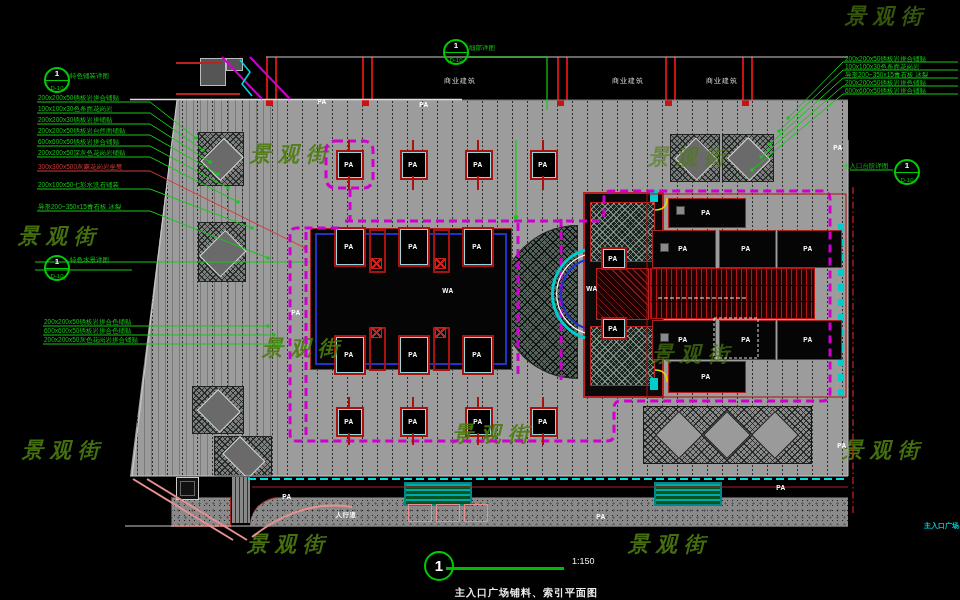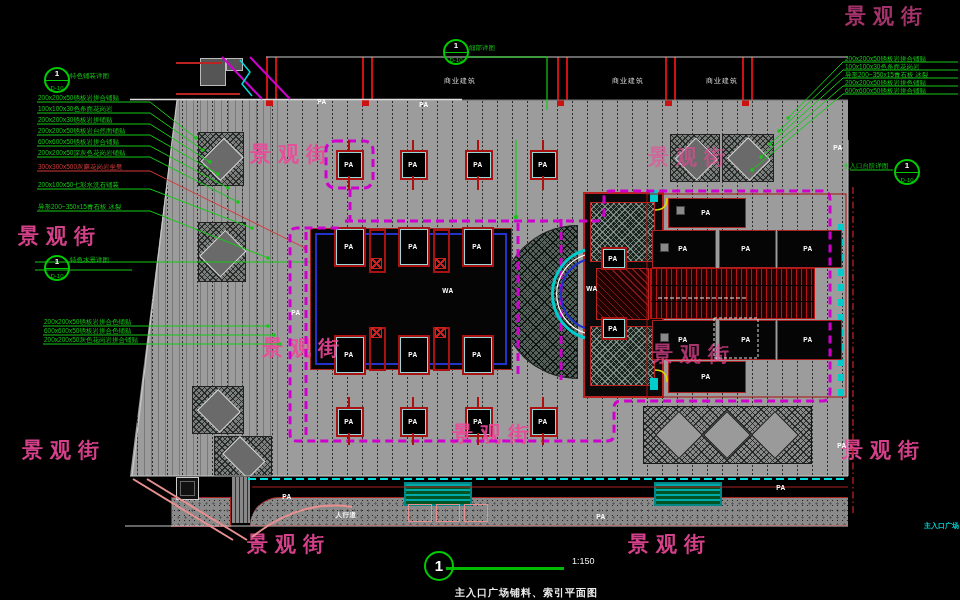--- a/index.html
+++ b/index.html
@@ -1,19 +1,19 @@
 <!DOCTYPE html>
 <html><head>
 <meta charset="utf-8">
 <style>
   html,body{margin:0;padding:0;background:#000;}
   #canvas{position:relative;width:960px;height:600px;background:#000;overflow:hidden;
           font-family:"Liberation Sans",sans-serif;}
   .abs{position:absolute;}
-  .wm{position:absolute;color:#ec4899;font-size:21px;font-weight:bold;
+  .wm{position:absolute;color:#4d7c0f;font-size:21px;font-weight:bold;font-style:italic;
       letter-spacing:7px;white-space:nowrap;z-index:40;opacity:.9;}
   #plaza{position:absolute;left:130px;top:100px;width:718px;height:376px;background-color:#9c9c9c;
          background-image:radial-gradient(circle,#2d2d2d .8px,transparent 1.1px);
          background-size:15px 4px;clip-path:polygon(47px 0,100% 0,100% 100%,0 100%);z-index:10;}
   .strip-ol{position:absolute;left:0;top:0;width:148px;height:376px;
             background:repeating-linear-gradient(90deg,rgba(55,55,55,.35) 0 1px,transparent 1px 7px);}
   .medallion{position:absolute;background-color:#7e7e7e;border:1px solid #222;z-index:12;
       background-image:repeating-linear-gradient(45deg,rgba(25,35,30,.85) 0 1px,transparent 1px 4px),
                        repeating-linear-gradient(135deg,rgba(25,35,30,.85) 0 1px,transparent 1px 4px);}
   .medallion::after{content:"";position:absolute;left:20%;top:20%;width:60%;height:60%;

